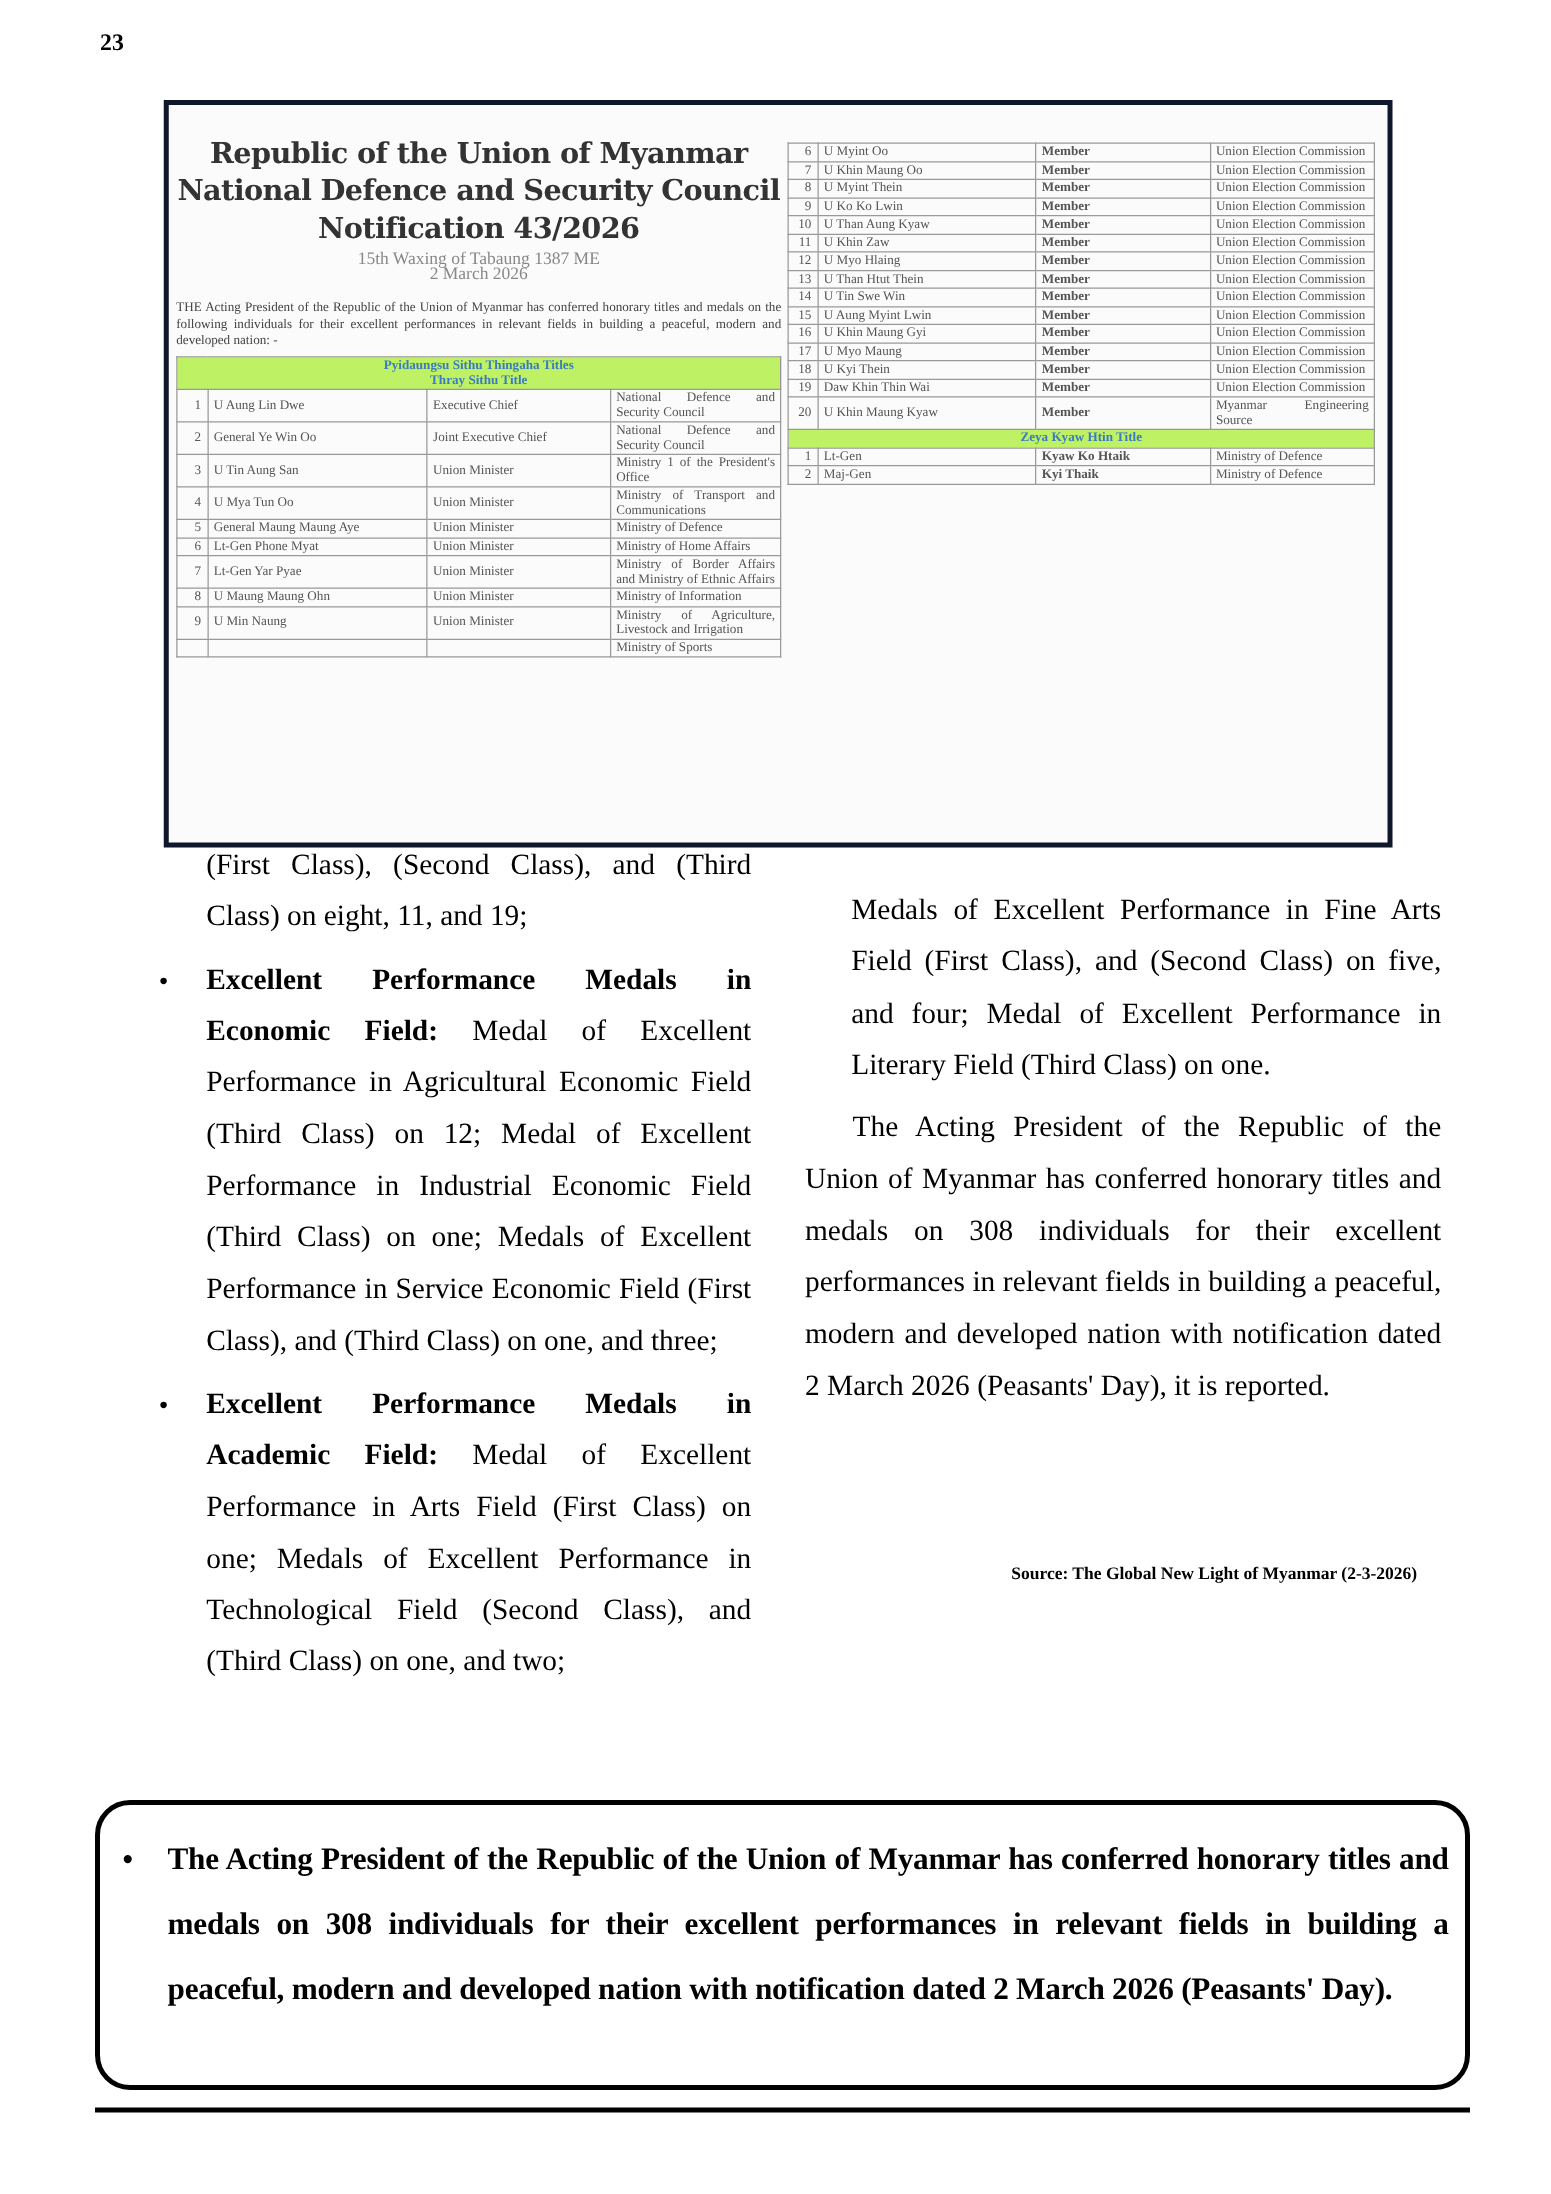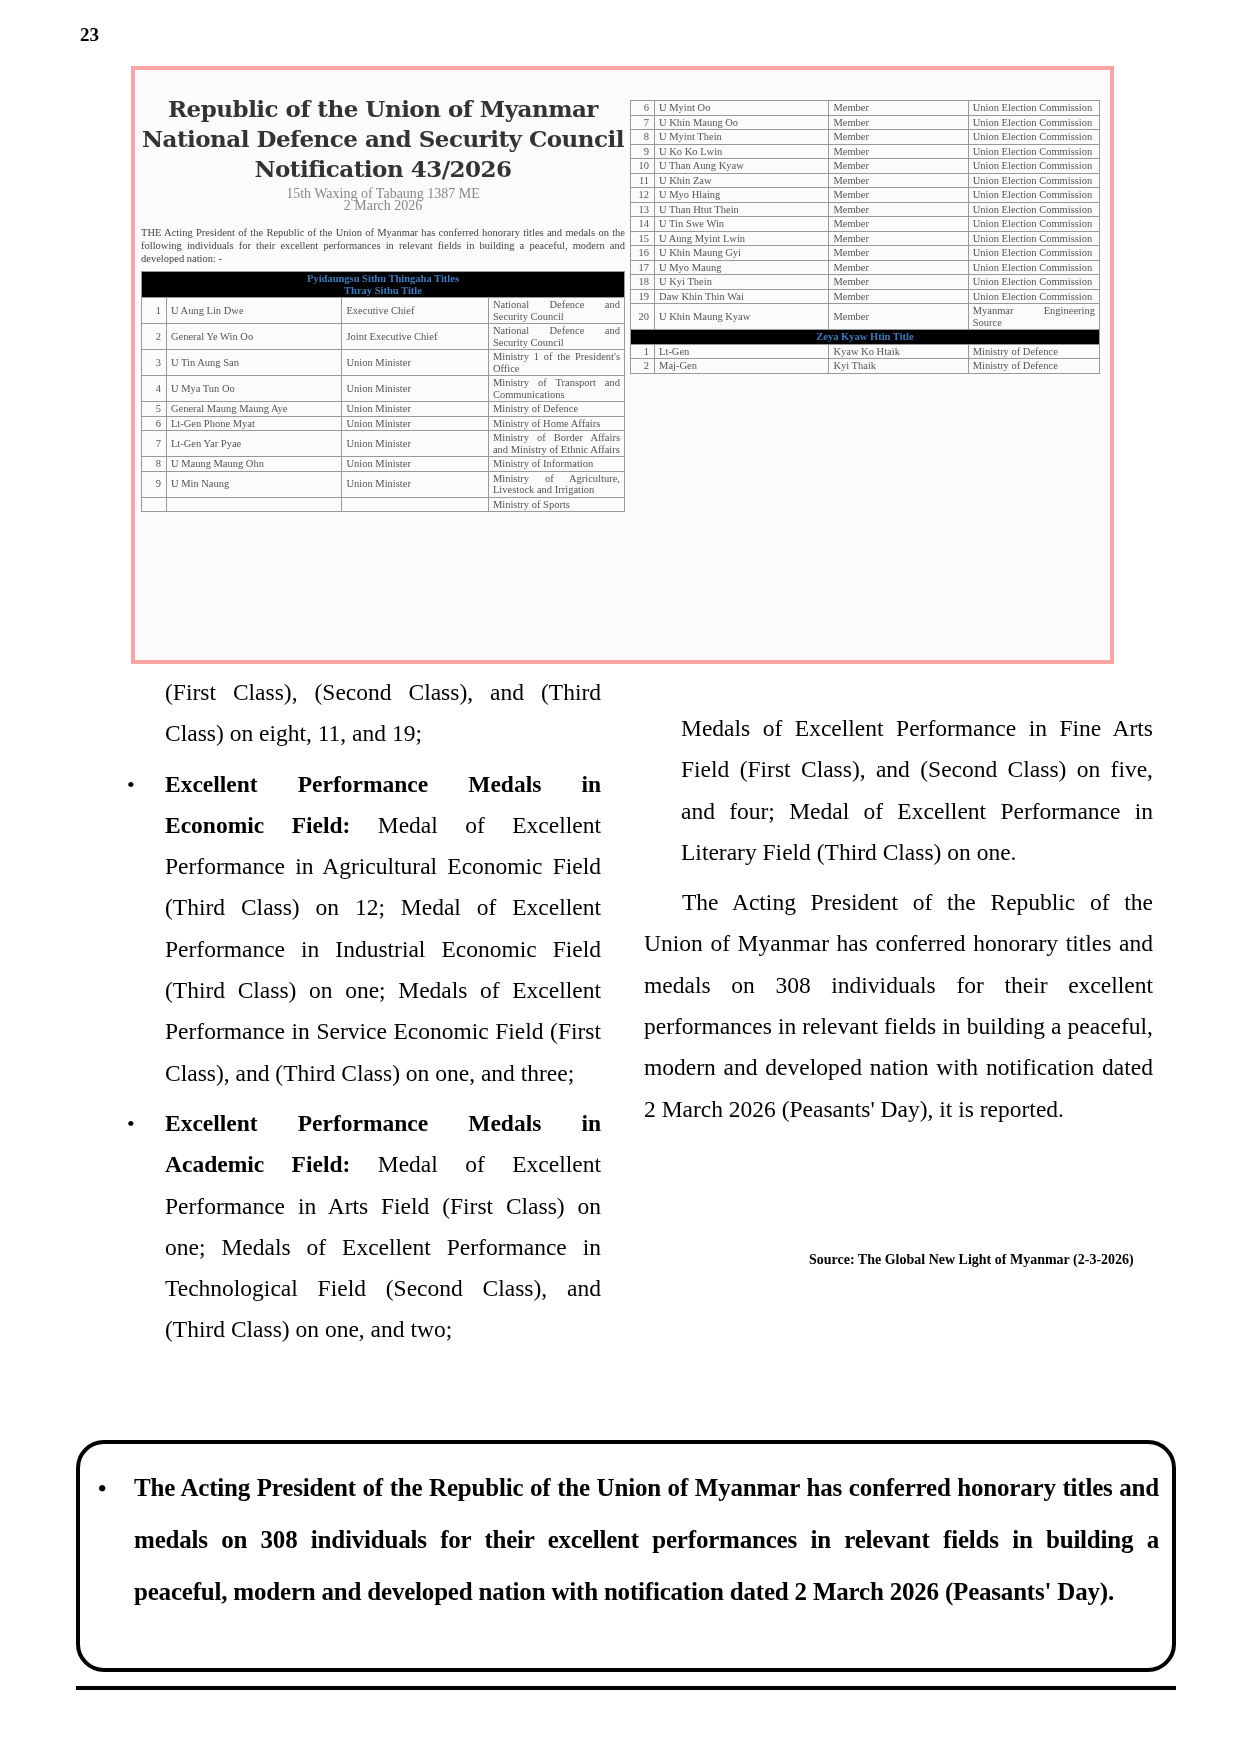--- a/index.html
+++ b/index.html
@@ -7,22 +7,22 @@
     width: 1241px; height: 1755px; background: #ffffff; position: relative;
     font-family: "Liberation Serif", "DejaVu Serif", serif; color: #000;
     overflow: hidden;
   }
   .page-number {
     position: absolute; left: 80px; top: 24px;
     font-weight: bold; font-size: 19px;
   }
   
   .clip {
-    position: absolute; left: 131px; top: 66px; width: 975px; height: 590px;
-    border: 4px solid #fca5a5; background: #fbfbfb; overflow: hidden;
+    position: absolute; left: 131px; top: 80px; width: 975px; height: 590px;
+    border: 4px solid #0f172a; background: #fbfbfb; overflow: hidden;
   }
   .clip-left { position: absolute; left: 6px; top: 0; width: 484px; height: 100%; }
   .clip-right { position: absolute; left: 495px; top: 30px; width: 470px; }
   .notif-title {
     text-align: center; font-family: "DejaVu Serif", serif; font-weight: bold;
     color: #333; font-size: 23px; line-height: 30px; margin-top: 24px; letter-spacing: -0.5px;
   }
   .notif-date {
     text-align: center; font-size: 14px; color: #888; line-height: 12px; margin-top: 4px;
   }
@@ -31,26 +31,26 @@
   }
   table.awards {
     border-collapse: collapse; width: 100%; font-size: 10.5px; color: #555;
   }
   table.awards td {
     border: 1px solid #999; padding: 1px 4px; line-height: 11.5px; vertical-align: middle;
   }
   table.awards td.num { width: 14px; text-align: right; padding-right: 5px; }
   table.awards td.ministry { width: 122px; text-align: justify; }
   table.awards tr.section-head td {
-    background: #000000; text-align: center; color: #3b7bbf; font-weight: bold; font-size: 10.5px;
+    background: #bef264; text-align: center; color: #3b7bbf; font-weight: bold; font-size: 10.5px;
   }
   .l-name { width: 160px; }
   .l-pos { width: 132px; }
   .r-name { width: 165px; }
-  .r-pos { width: 130px; }
+  .r-pos { width: 130px; font-weight: bold; }
 
   
   .col {
     position: absolute; font-size: 23.5px; line-height: 41.3px; text-align: justify;
   }
   .col-left { left: 128px; top: 672px; width: 473px; }
   .col-right { left: 644px; top: 672px; width: 513px; }
   .col p { margin: 0; }
   .bullet-item { position: relative; margin-top: 9px !important; }
   .bullet-item .bullet-dot {

